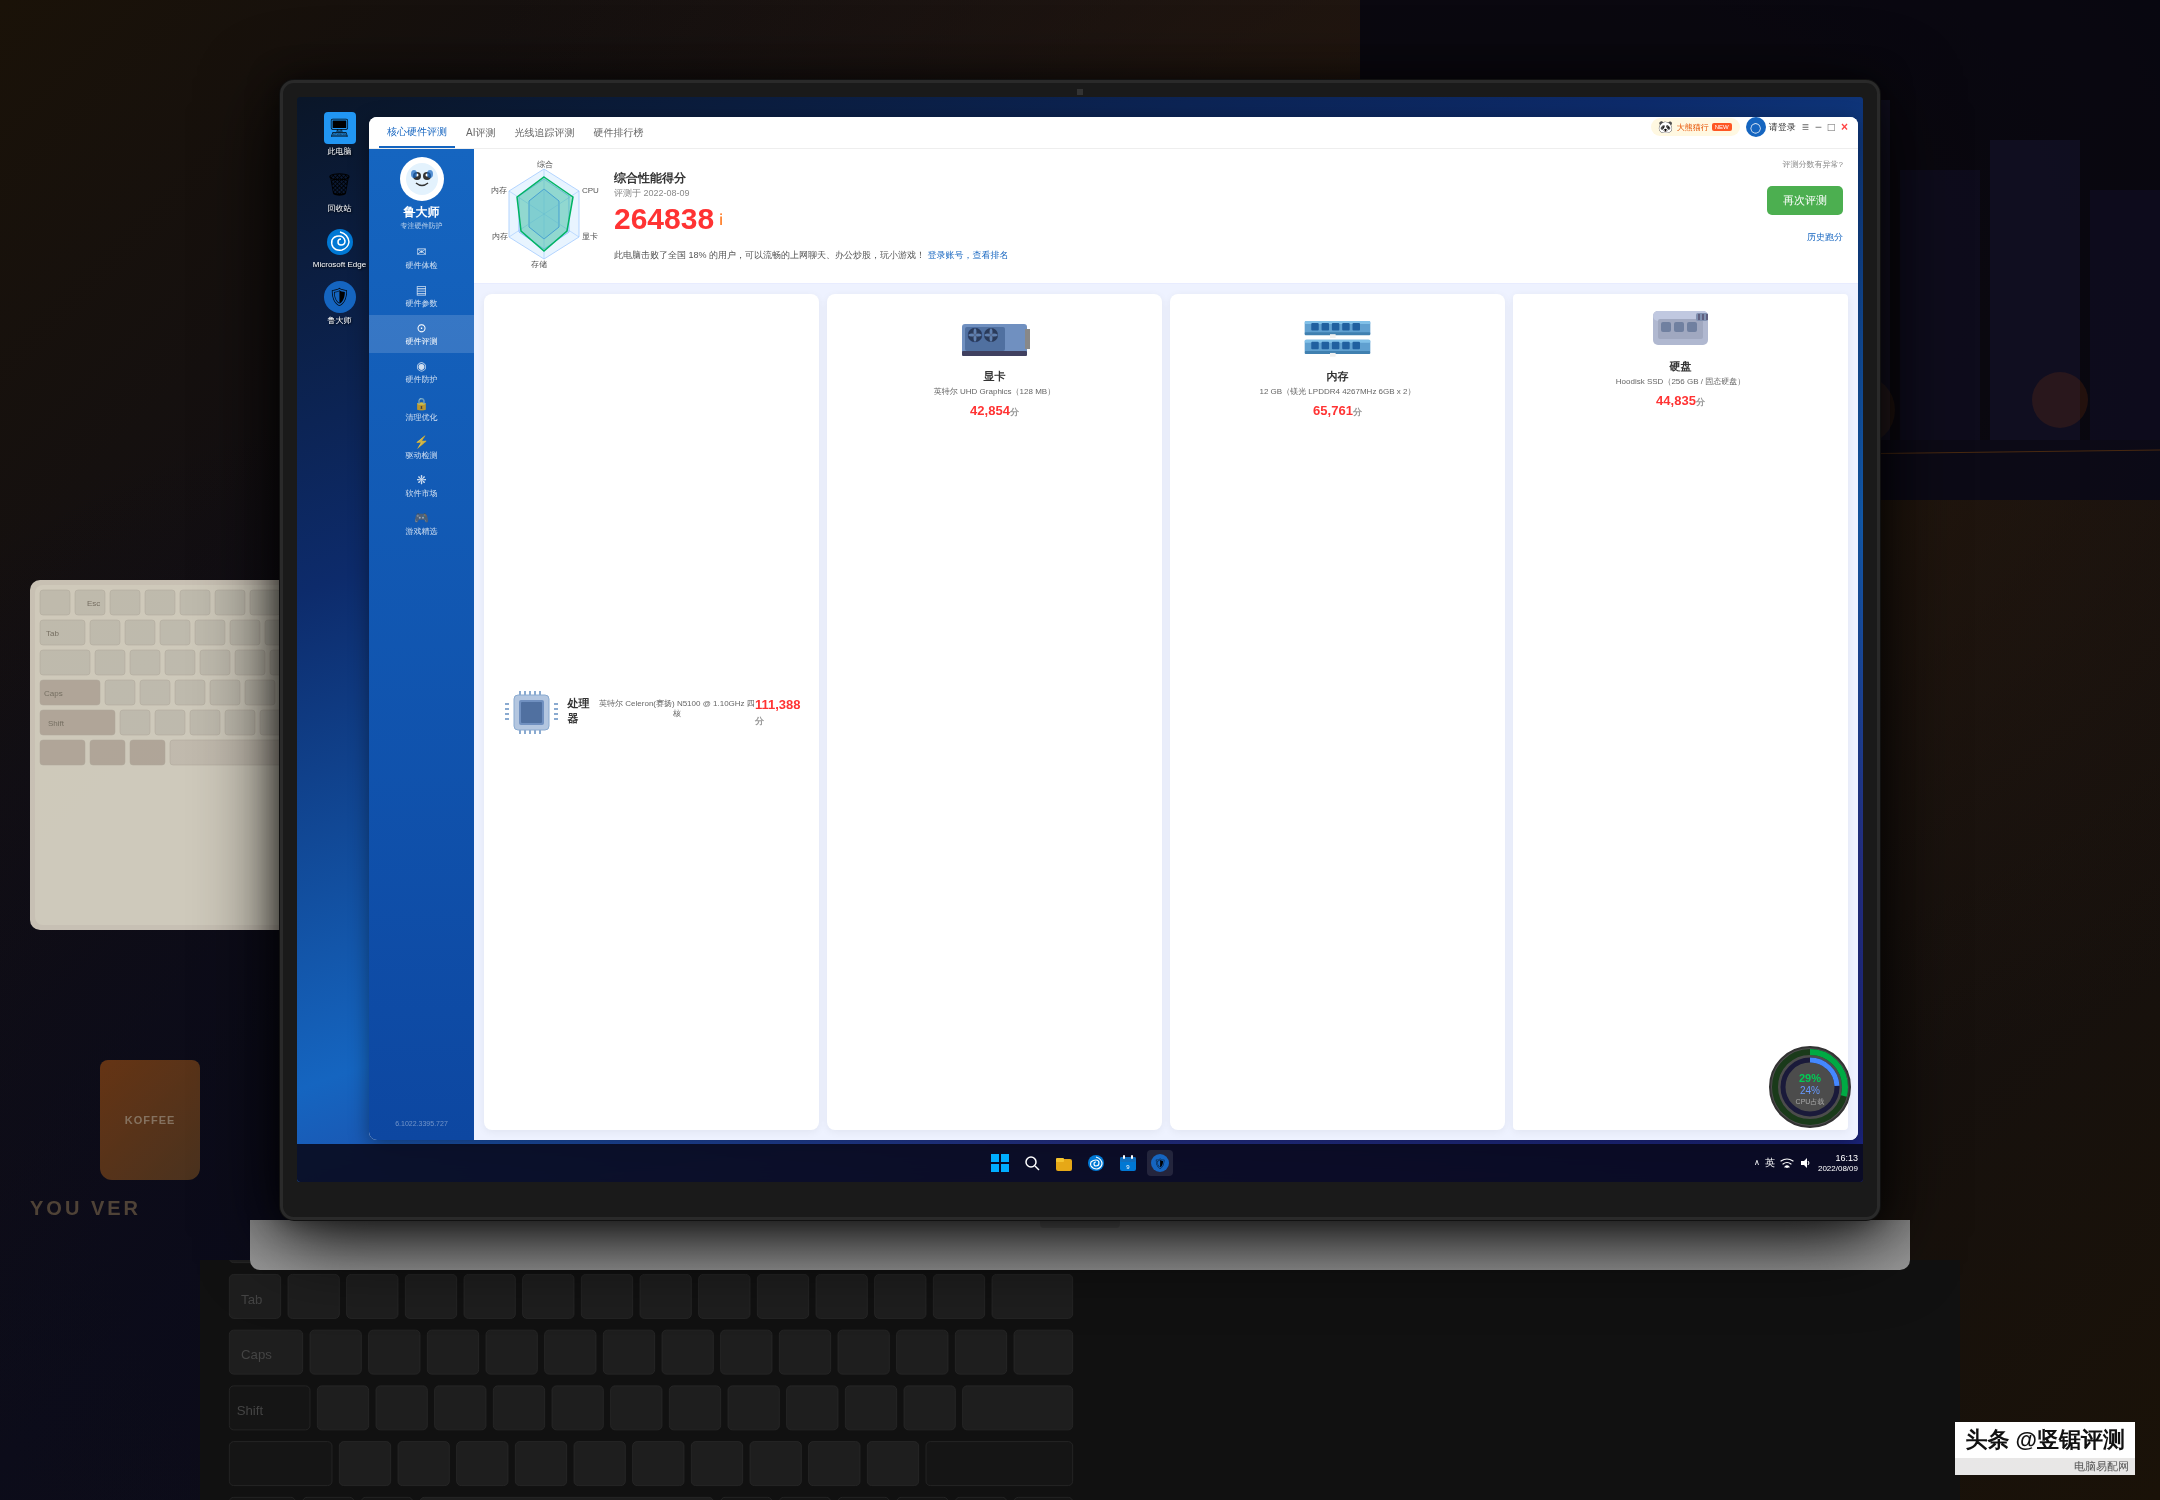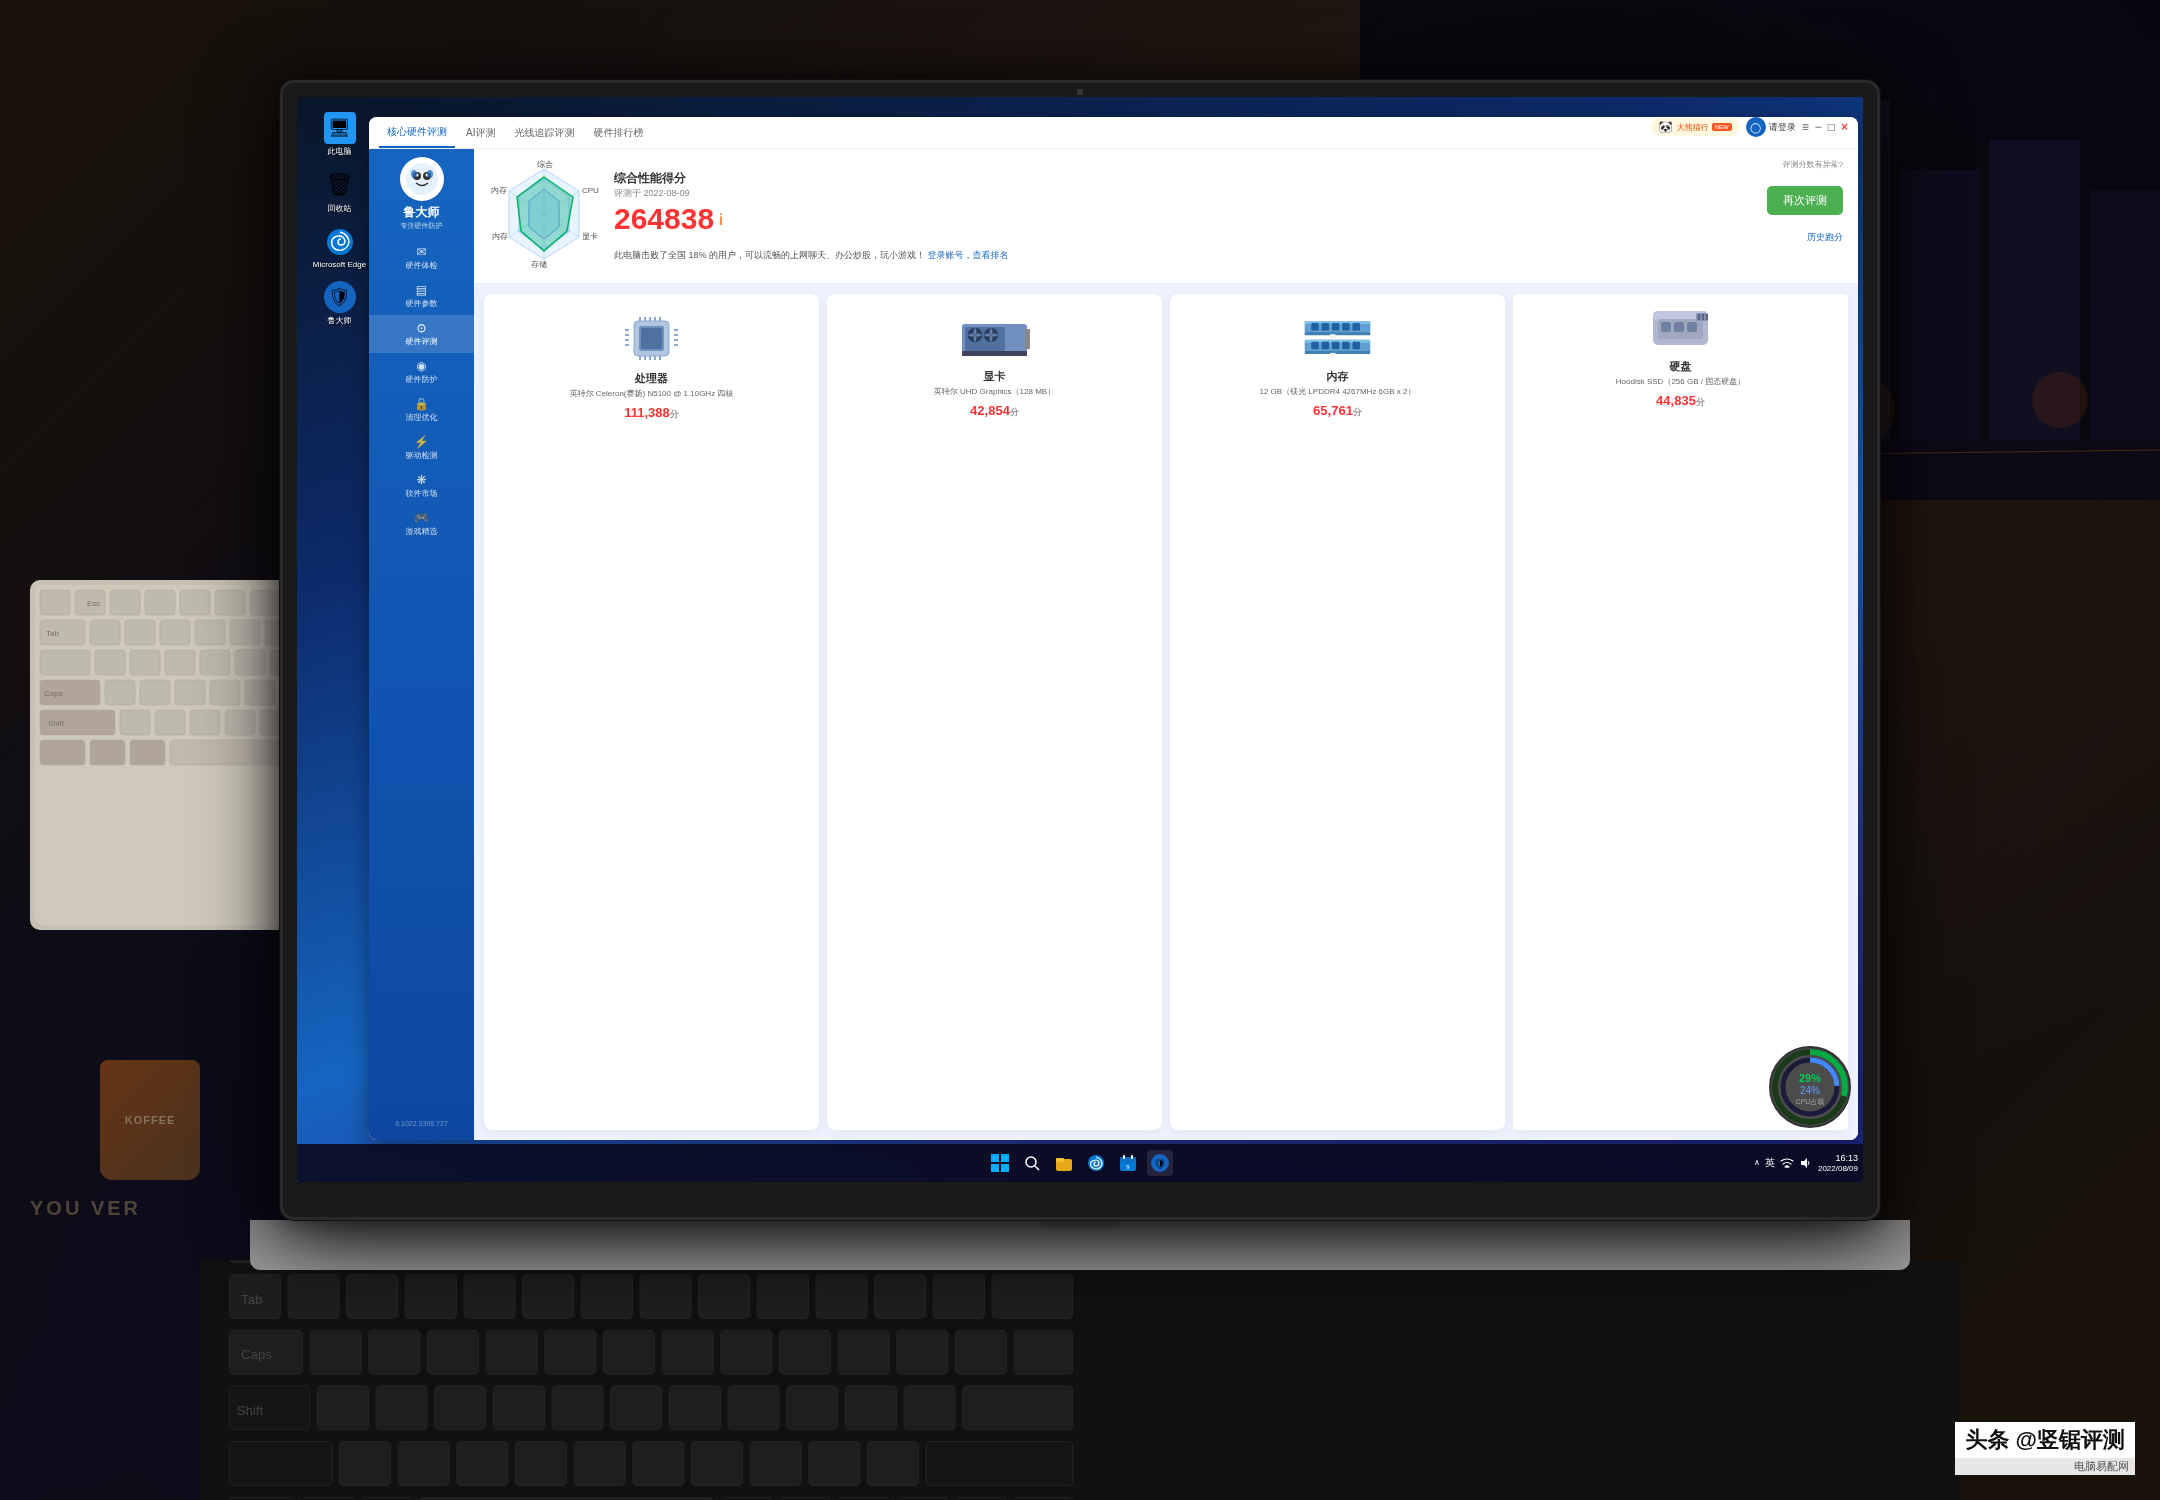--- a/index.html
+++ b/index.html
@@ -359,21 +359,21 @@
                   <div style="font-size:9px;color:#555;margin-top:5px;line-height:1.4;">
                     <span>此电脑击败了全国 18% 的用户，可以流畅的上网聊天、办公炒股，玩小游戏！</span>
                     <a style="color:#1565c0;text-decoration:none;cursor:pointer;">登录账号，查看排名</a>
                   </div>
                 </div>
               </div>
             </div>
 
             <div style="padding:10px;display:grid;grid-template-columns:repeat(4,1fr);gap:8px;flex:1;">
 
-              <div style="background:white;border-radius:8px;padding:12px;display:flex;flex-direction:column;align-items:center;box-shadow:0 2px 8px rgba(0,0,0,0.06);">
+              <div style="background:white;border-radius:8px;padding:12px;display:flex;flex-direction:row;align-items:center;box-shadow:0 2px 8px rgba(0,0,0,0.06);">
                 <div style="width:75px;height:65px;display:flex;align-items:center;justify-content:center;">
                   <svg width="65" height="55" viewBox="0 0 65 55">
                     <rect x="15" y="10" width="35" height="35" rx="4" fill="#b3c6e0" stroke="#8aaad0" stroke-width="1"></rect>
                     <rect x="20" y="15" width="25" height="25" rx="2" fill="#7090c0"></rect>
                     <rect x="22" y="17" width="21" height="21" rx="1" fill="#5070a0"></rect>
 
                     <rect x="20" y="6" width="2" height="4" fill="#8aaad0"></rect>
                     <rect x="25" y="6" width="2" height="4" fill="#8aaad0"></rect>
                     <rect x="30" y="6" width="2" height="4" fill="#8aaad0"></rect>
                     <rect x="35" y="6" width="2" height="4" fill="#8aaad0"></rect>

